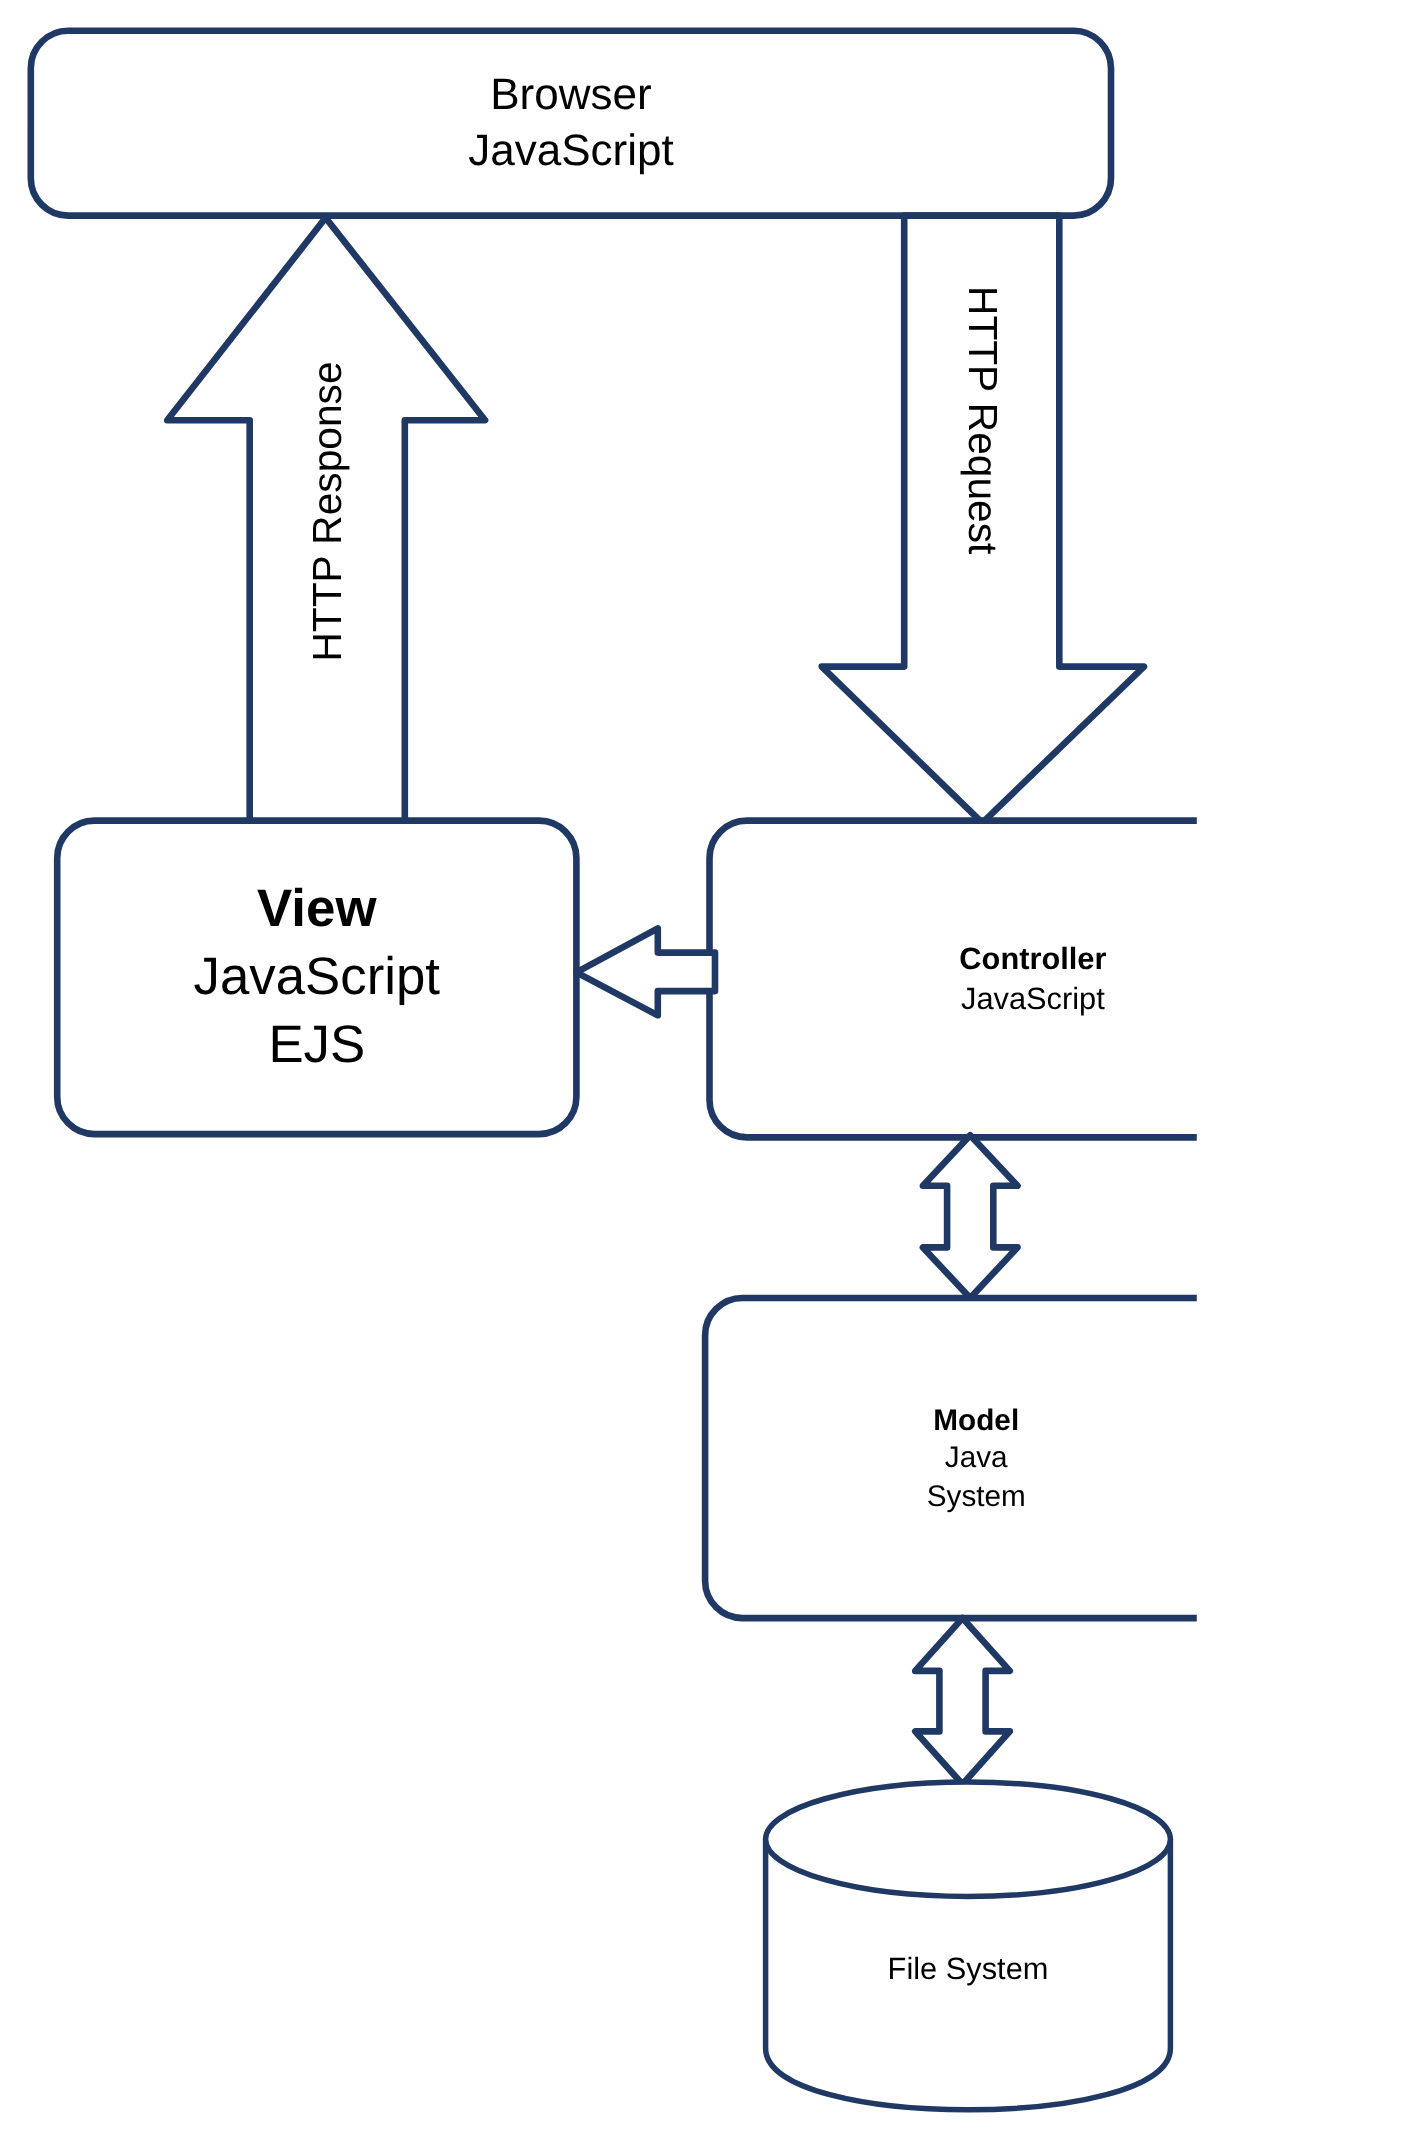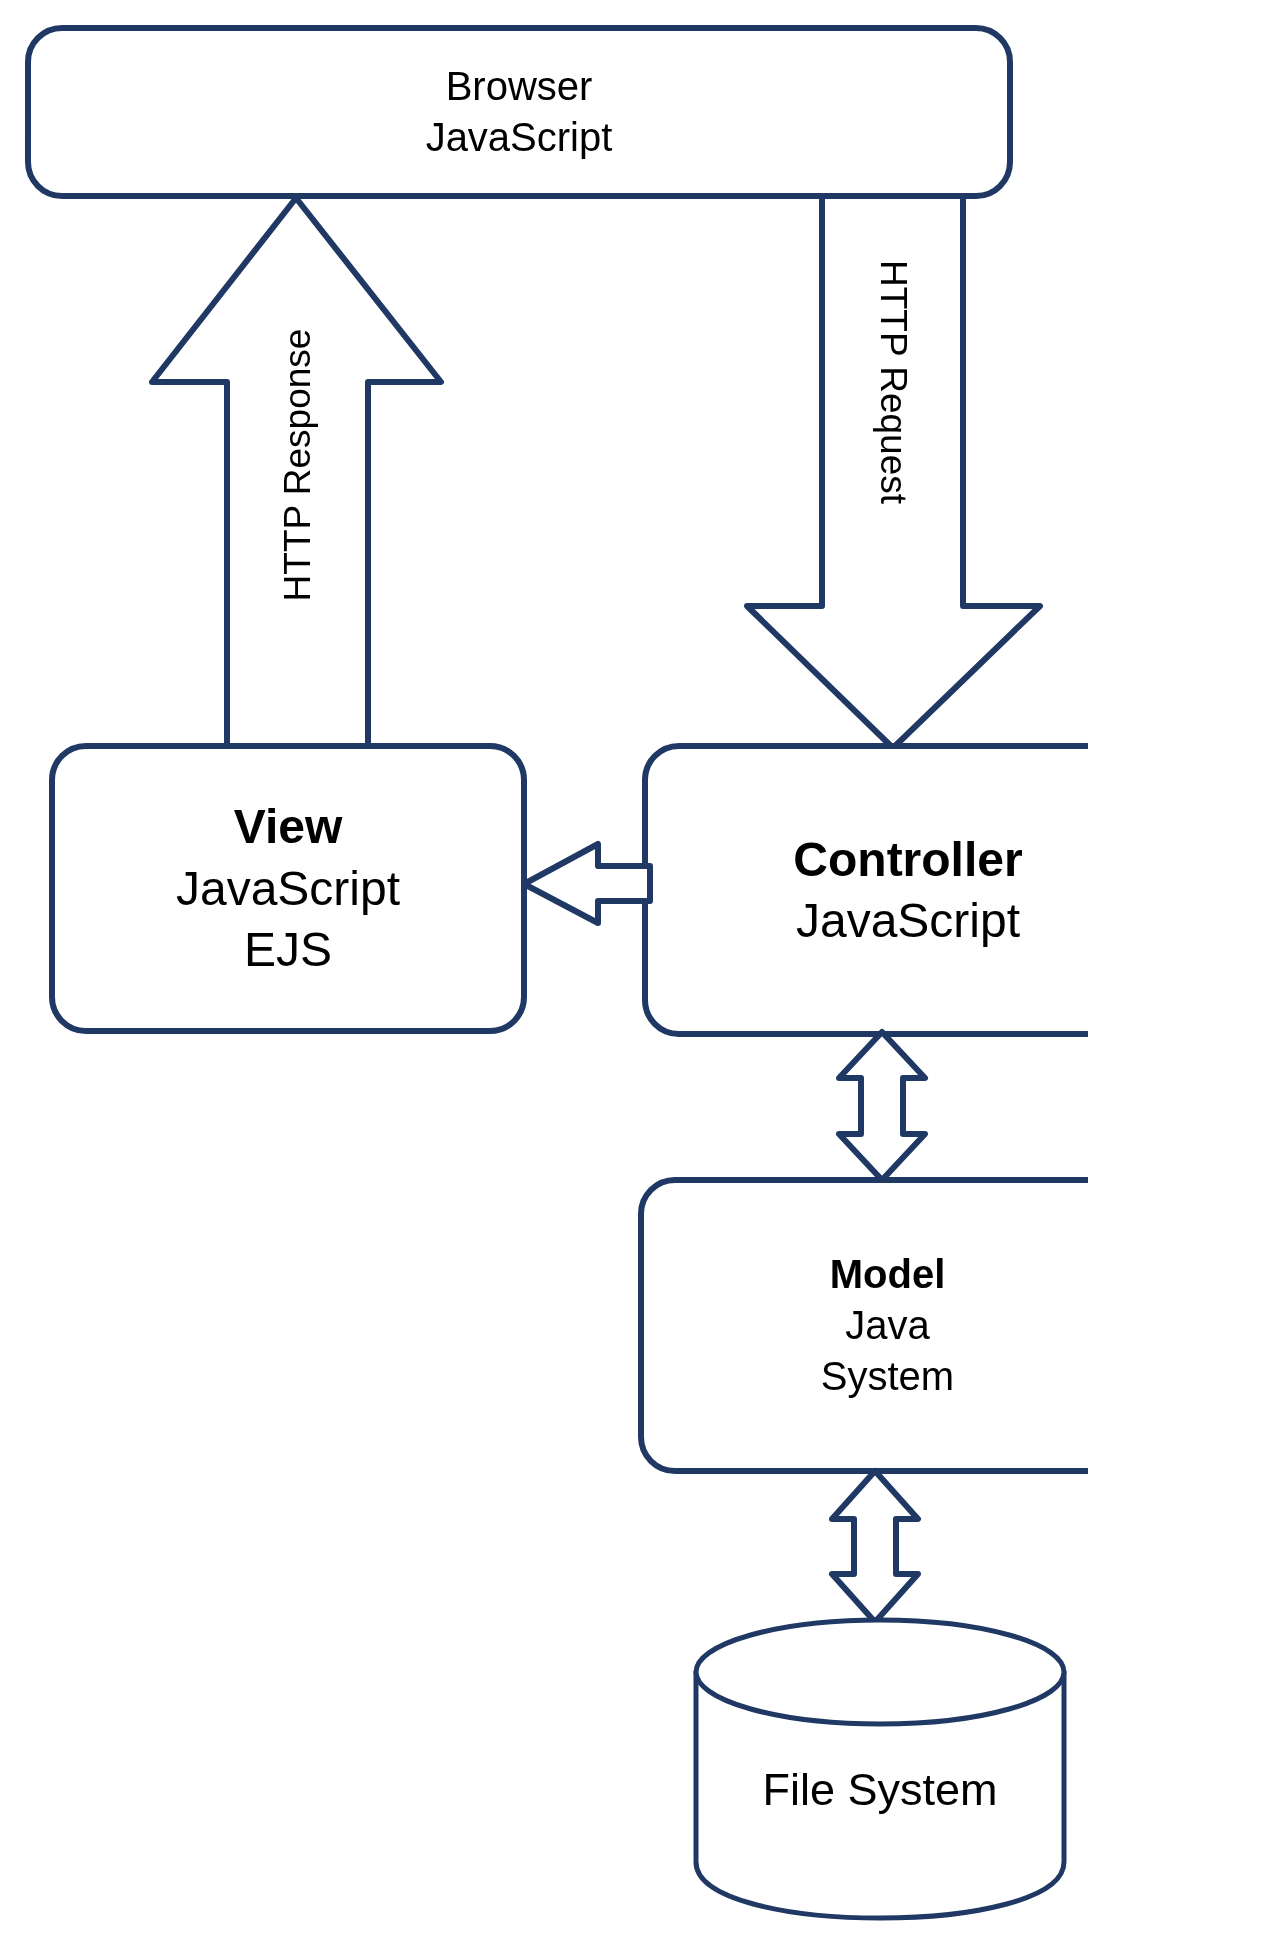--- a/index.html
+++ b/index.html
@@ -146,32 +146,32 @@
     <div class="node-sub">Browser</div>
     <div class="node-sub">JavaScript</div>
   </div>
 
   <div class="node-label" style="left:52px; top:746px; width:472px; height:285px; font-size:48px;">
     <div class="node-title">View</div>
     <div class="node-sub">JavaScript</div>
     <div class="node-sub">EJS</div>
   </div>
 
-  <div class="node-label" style="left:608px; top:746px; width:600px; height:288px; font-size:48px;">
+  <div class="node-label" style="left:639px; top:746px; width:600px; height:288px; font-size:28px;">
     <div class="node-title">Controller</div>
     <div class="node-sub">JavaScript</div>
   </div>
 
-  <div class="node-label" style="left:641px; top:1180px; width:493px; height:291px; font-size:40px;">
+  <div class="node-label" style="left:641px; top:1180px; width:493px; height:291px; font-size:27px;">
     <div class="node-title">Model</div>
     <div class="node-sub">Java</div>
     <div class="node-sub">System</div>
   </div>
 
-  <div class="node-label" style="left:696px; top:1700px; width:368px; height:180px; font-size:45px;">
+  <div class="node-label" style="left:696px; top:1700px; width:368px; height:180px; font-size:28px;">
     <div class="node-sub">File System</div>
   </div>
 
   <div class="edge-label rot-ccw" style="left:133px; top:443px; width:330px; height:44px; font-size:37px; line-height:44px; text-align:center;">
     <span>HTTP Response</span>
   </div>
 
   <div class="edge-label rot-cw" style="left:733px; top:360px; width:320px; height:44px; font-size:37px; line-height:44px; text-align:center;">
     <span>HTTP Request</span>
   </div>

